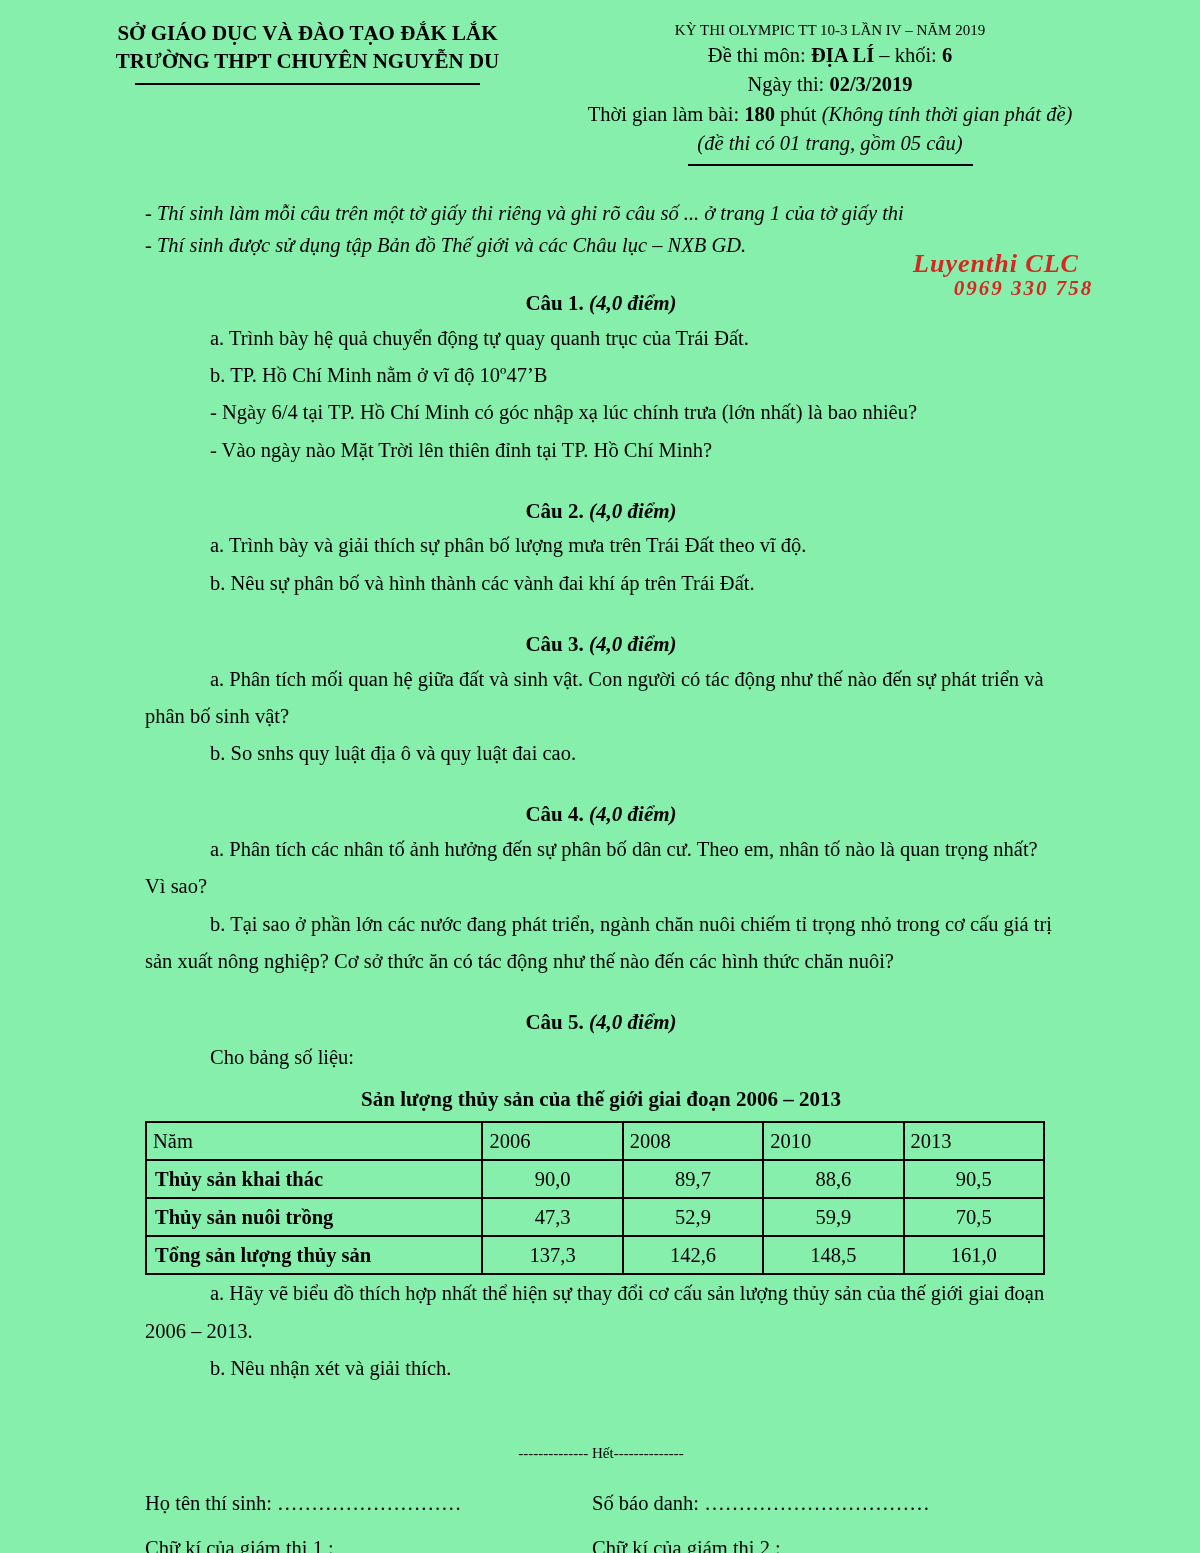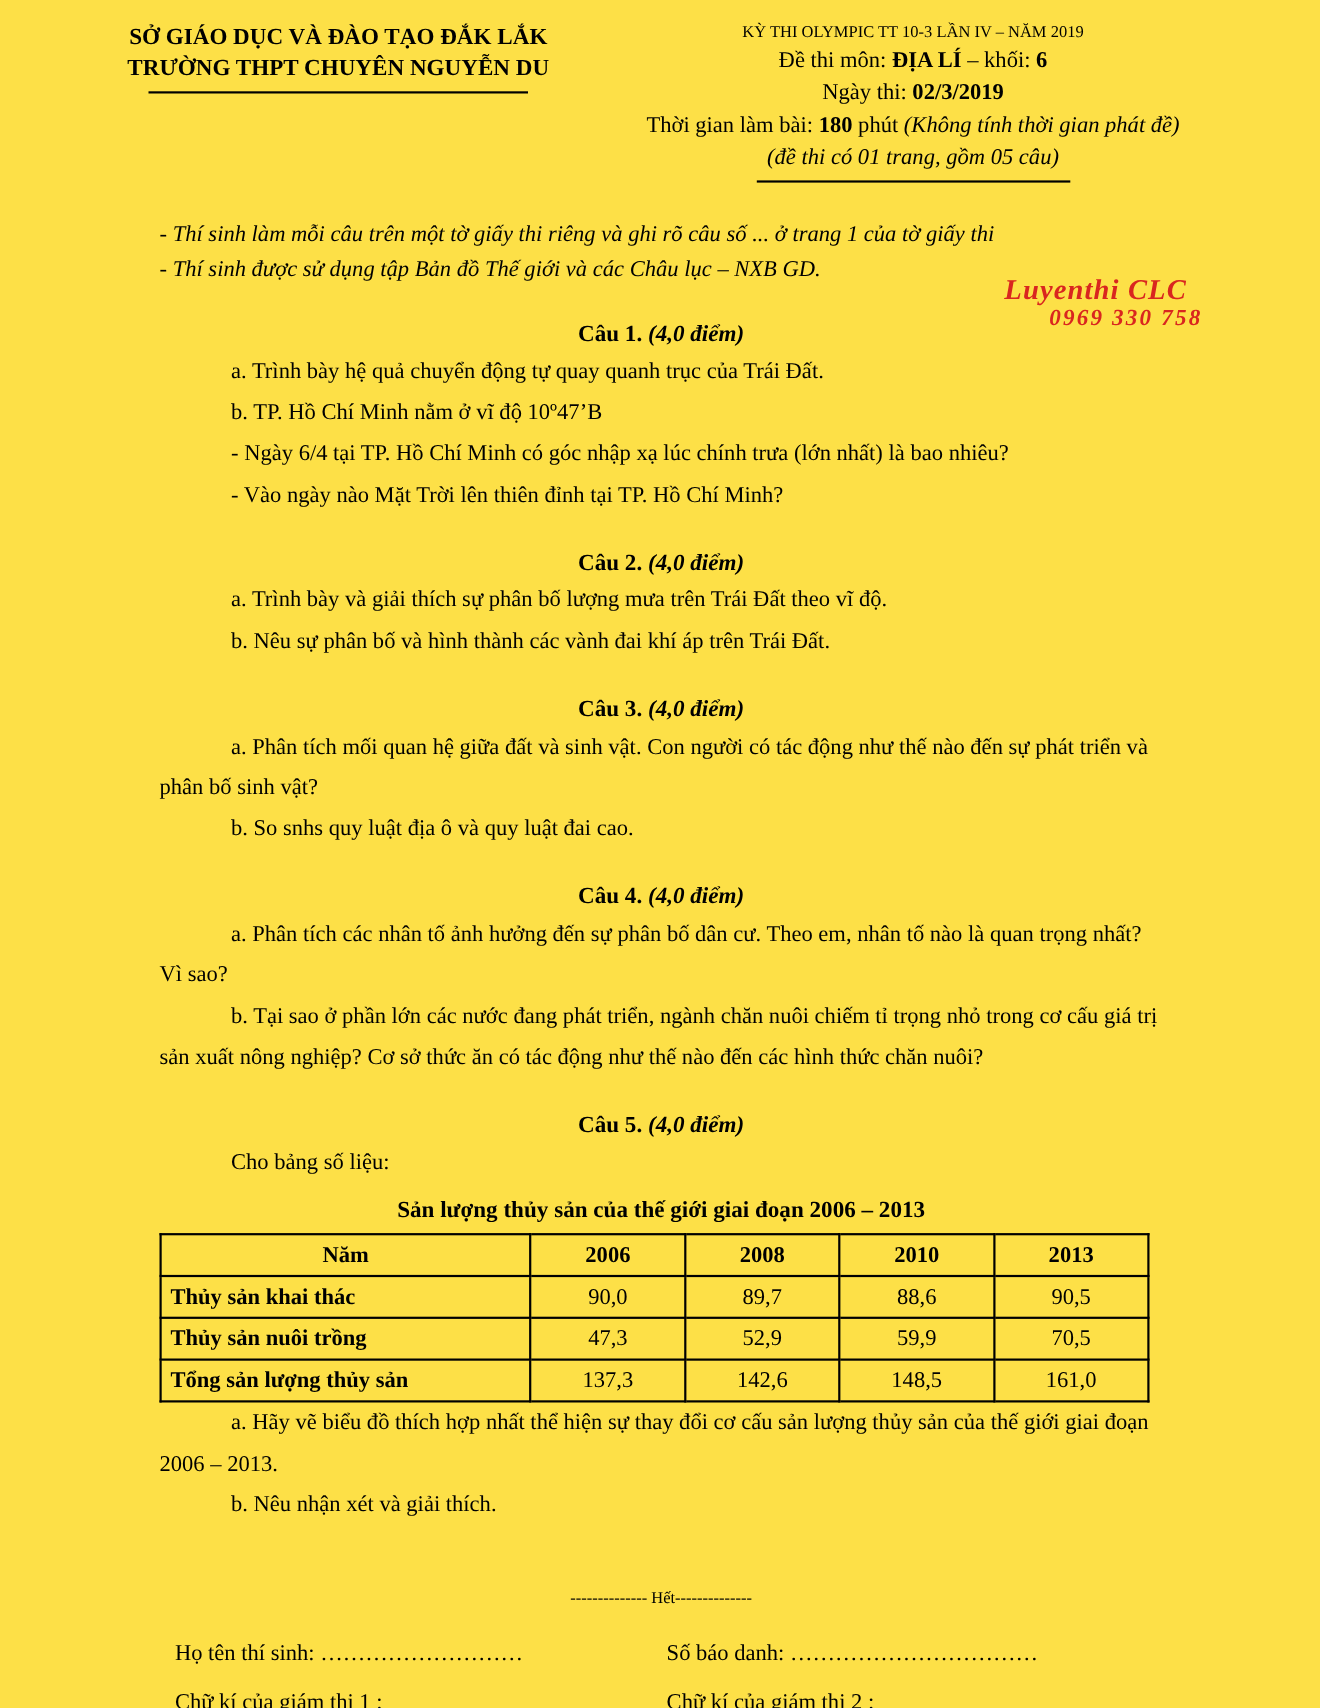--- a/index.html
+++ b/index.html
@@ -1,19 +1,19 @@
 <!DOCTYPE html>
 <html><head>
 <meta charset="utf-8">
 <style>
   html, body { margin:0; padding:0; background:#ffffff; }
   .page {
     position:relative;
     width:1200px; height:1553px;
-    background:#fde047;
+    background:#86efac;
     color:#000000;
     font-family:"Liberation Serif", "DejaVu Serif", serif;
     font-size:20.5px;
     overflow:hidden;
   }
   
   .header-row { display:flex; padding:20px 70px 0 85px; }
   .org-block { width:445px; text-align:center; font-weight:bold; font-size:21px; line-height:1.33; }
   .org-underline { width:345px; border-bottom:2px solid #000; margin:7px auto 0; height:0; }
   .exam-block { flex:1; text-align:center; font-size:20.5px; line-height:1.42; }
@@ -36,27 +36,27 @@
   .q-line { margin:0; text-indent:65px; line-height:1.82; }
   
   .tbl-title { text-align:center; font-weight:bold; font-size:21px; margin-top:8px; line-height:1.5; }
   table.data { border-collapse:collapse; width:900px; margin-top:6px; }
   table.data th, table.data td {
     border:2px solid #000;
     height:36px;
     font-size:20.5px;
     padding:0 6px;
   }
-  table.data th { font-weight:bold; text-align:center; }
+  table.data th { font-weight:normal; text-align:left; }
   table.data td.row-label { font-weight:bold; text-align:left; padding-left:8px; width:346px; }
   table.data td.num { text-align:center; font-weight:normal; width:134px; }
   
   .het { text-align:center; margin-top:58px; font-size:15px; }
   .footer { margin:30px 85px 0 145px; }
-  .footer-row { display:flex;margin-left:14px; }
+  .footer-row { display:flex; }
   .footer-row + .footer-row { margin-top:22px; }
   .f-left { width:447px; }
   .f-right { flex:1; }
 </style>
 </head>
 <body>
 
 <div class="page">
 
   <div class="header-row">

